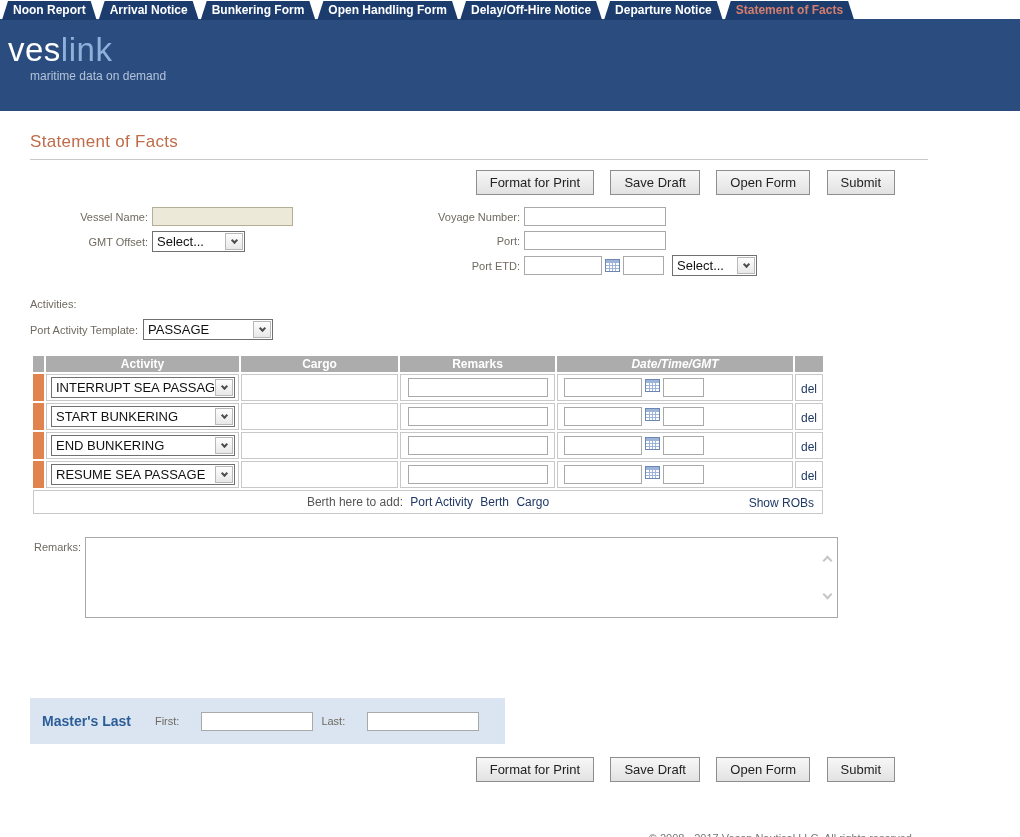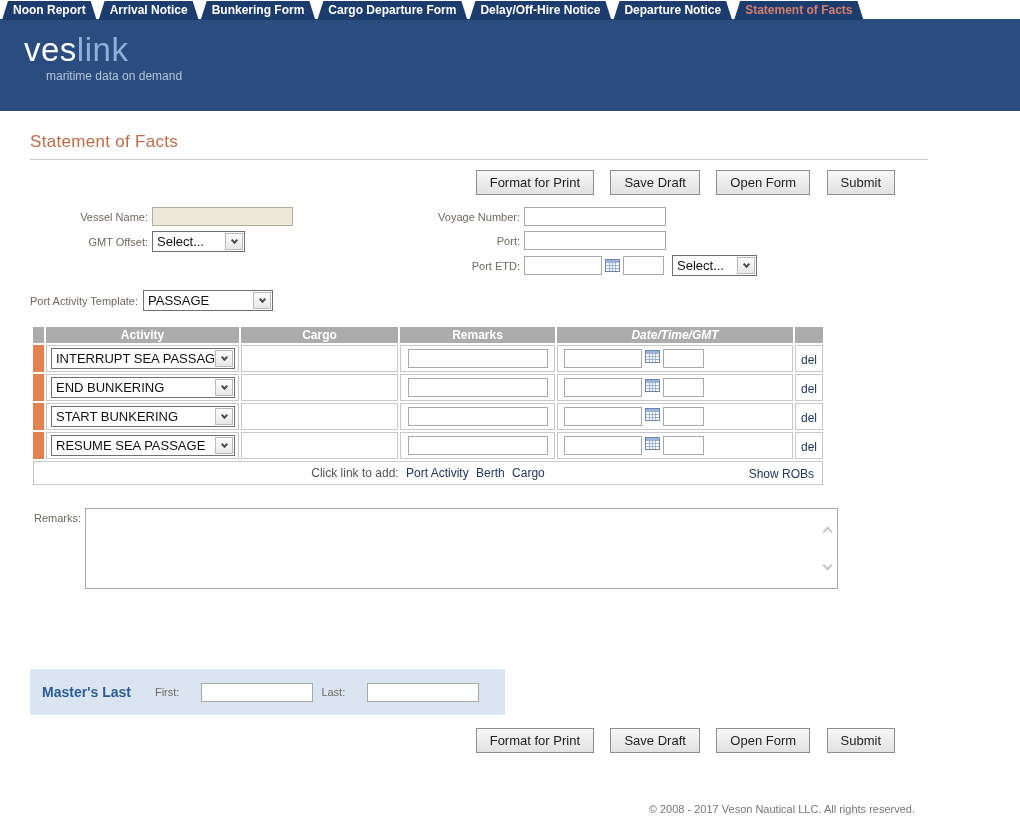--- a/index.html
+++ b/index.html
@@ -15,21 +15,21 @@
   .tab {
     display:inline-block; height:19px; line-height:17px;
     background:#1c3c6e; color:#fff;
     font-size:12px; font-weight:bold;
     padding:1px 11px 1px 11px; margin-right:2px;
     clip-path: polygon(6px 0, calc(100% - 6px) 0, 100% 100%, 0 100%);
     cursor:pointer; text-decoration:none;
   }
   .tab.active { color:#d47e6d; }
   
-  .band { height:92px; background:#2a4c7e; padding:14px 0 0 24px; }
+  .band { height:92px; background:#2a4c7e; padding:14px 0 0 8px; }
   .logo { font-size:33px; line-height:34px; letter-spacing:.5px; }
   .logo .ves { color:#ffffff; }
   .logo .link { color:#8fb0db; }
   .tagline { font-size:12px; color:#b3c3da; margin:2px 0 0 22px; }
   
   .content { width:898px; margin-left:30px; }
   .page-title { font-size:17px; color:#bf6c4b; margin-top:21px; letter-spacing:.3px; }
   .rule { border:none; border-top:1px solid #c9c9c9; margin:7px 0 0 0; }
   .btnrow { text-align:right; padding-right:33px; margin-top:10px; }
   .btnrow .btn { margin-left:12px; }
@@ -120,21 +120,21 @@
   .name-in { width:112px; }
   .master-band .lbl.last { margin-left:8px; }
   
   .btnrow.bottom { margin-top:13px; }
   .copyright { text-align:right; padding-right:13px; margin-top:50px; font-size:11px; color:#777; }
 </style>
 </head>
 <body>
 
 <div class="tabbar">
-  <a class="tab">Noon Report</a><a class="tab">Arrival Notice</a><a class="tab">Bunkering Form</a><a class="tab">Cargo Departure Form</a><a class="tab">Delay/Off-Hire Notice</a><a class="tab">Departure Notice</a><a class="tab active">Statement of Facts</a>
+  <a class="tab">Noon Report</a><a class="tab">Arrival Notice</a><a class="tab">Bunkering Form</a><a class="tab">Open Handling Form</a><a class="tab">Delay/Off-Hire Notice</a><a class="tab">Departure Notice</a><a class="tab active">Statement of Facts</a>
 </div>
 
 <div class="band">
   <div class="logo"><span class="ves">ves</span><span class="link">link</span></div>
   <div class="tagline">maritime data on demand</div>
 </div>
 
 <div class="content">
 
   <div class="page-title">Statement of Facts</div>
@@ -186,20 +186,21 @@
         <div class="xsel tz-sel">
           <span class="xsel-text">Select...</span>
           <span class="xsel-btn">
               <i class="chev"></i>
             </span>
         </div>
       </div>
     </div>
   </div>
 
+  <div class="lbl activities-lbl">Activities:</div>
   <div class="tmpl-row">
     <span class="lbl">Port Activity Template:</span>
     <div class="xsel tmpl-sel">
       <span class="xsel-text">PASSAGE</span>
       <span class="xsel-btn">
           <i class="chev"></i>
         </span>
     </div>
   </div>
 
@@ -230,40 +231,40 @@
                 <rect x="0.5" y="0.5" width="14" height="12" fill="#fff" stroke="#6b87b4"></rect>
                 <rect x="1" y="1" width="13" height="3" fill="#9db4d8"></rect>
                 <path d="M1 6.5h13M1 9.5h13M4.5 4v8M7.5 4v8M10.5 4v8" stroke="#9db4d8" fill="none"></path>
               </svg>
             </span><input class="txt time-in" value="" style=""></td>
         <td class="delc"><a class="navlink">del</a></td>
       </tr>
       <tr>
         <td class="bar"></td>
         <td class="act"><div class="xsel act-sel">
-              <span class="xsel-text">END BUNKERING</span>
+              <span class="xsel-text">START BUNKERING</span>
               <span class="xsel-btn">
                 <i class="chev"></i>
               </span>
             </div></td>
         <td class="cargo"></td>
         <td class="rem"><input class="txt rem-in" value="" style=""></td>
         <td class="dt"><input class="txt date-in" value="" style=""><span class="cal">
               <svg width="15" height="13" viewBox="0 0 15 13">
                 <rect x="0.5" y="0.5" width="14" height="12" fill="#fff" stroke="#6b87b4"></rect>
                 <rect x="1" y="1" width="13" height="3" fill="#9db4d8"></rect>
                 <path d="M1 6.5h13M1 9.5h13M4.5 4v8M7.5 4v8M10.5 4v8" stroke="#9db4d8" fill="none"></path>
               </svg>
             </span><input class="txt time-in" value="" style=""></td>
         <td class="delc"><a class="navlink">del</a></td>
       </tr>
       <tr>
         <td class="bar"></td>
         <td class="act"><div class="xsel act-sel">
-              <span class="xsel-text">START BUNKERING</span>
+              <span class="xsel-text">END BUNKERING</span>
               <span class="xsel-btn">
                 <i class="chev"></i>
               </span>
             </div></td>
         <td class="cargo"></td>
         <td class="rem"><input class="txt rem-in" value="" style=""></td>
         <td class="dt"><input class="txt date-in" value="" style=""><span class="cal">
               <svg width="15" height="13" viewBox="0 0 15 13">
                 <rect x="0.5" y="0.5" width="14" height="12" fill="#fff" stroke="#6b87b4"></rect>
                 <rect x="1" y="1" width="13" height="3" fill="#9db4d8"></rect>
@@ -286,21 +287,21 @@
               <svg width="15" height="13" viewBox="0 0 15 13">
                 <rect x="0.5" y="0.5" width="14" height="12" fill="#fff" stroke="#6b87b4"></rect>
                 <rect x="1" y="1" width="13" height="3" fill="#9db4d8"></rect>
                 <path d="M1 6.5h13M1 9.5h13M4.5 4v8M7.5 4v8M10.5 4v8" stroke="#9db4d8" fill="none"></path>
               </svg>
             </span><input class="txt time-in" value="" style=""></td>
         <td class="delc"><a class="navlink">del</a></td>
       </tr>
       <tr>
         <td class="tfoot" colspan="6">
-          <span>Click link to add:</span>
+          <span>Berth here to add:</span>
           <a class="navlink addlink">Port Activity</a>
           <a class="navlink addlink">Berth</a>
           <a class="navlink addlink">Cargo</a>
           <a class="navlink robs">Show ROBs</a>
         </td>
       </tr>
     </tbody>
   </table>
 
   <div class="remarks-row">

